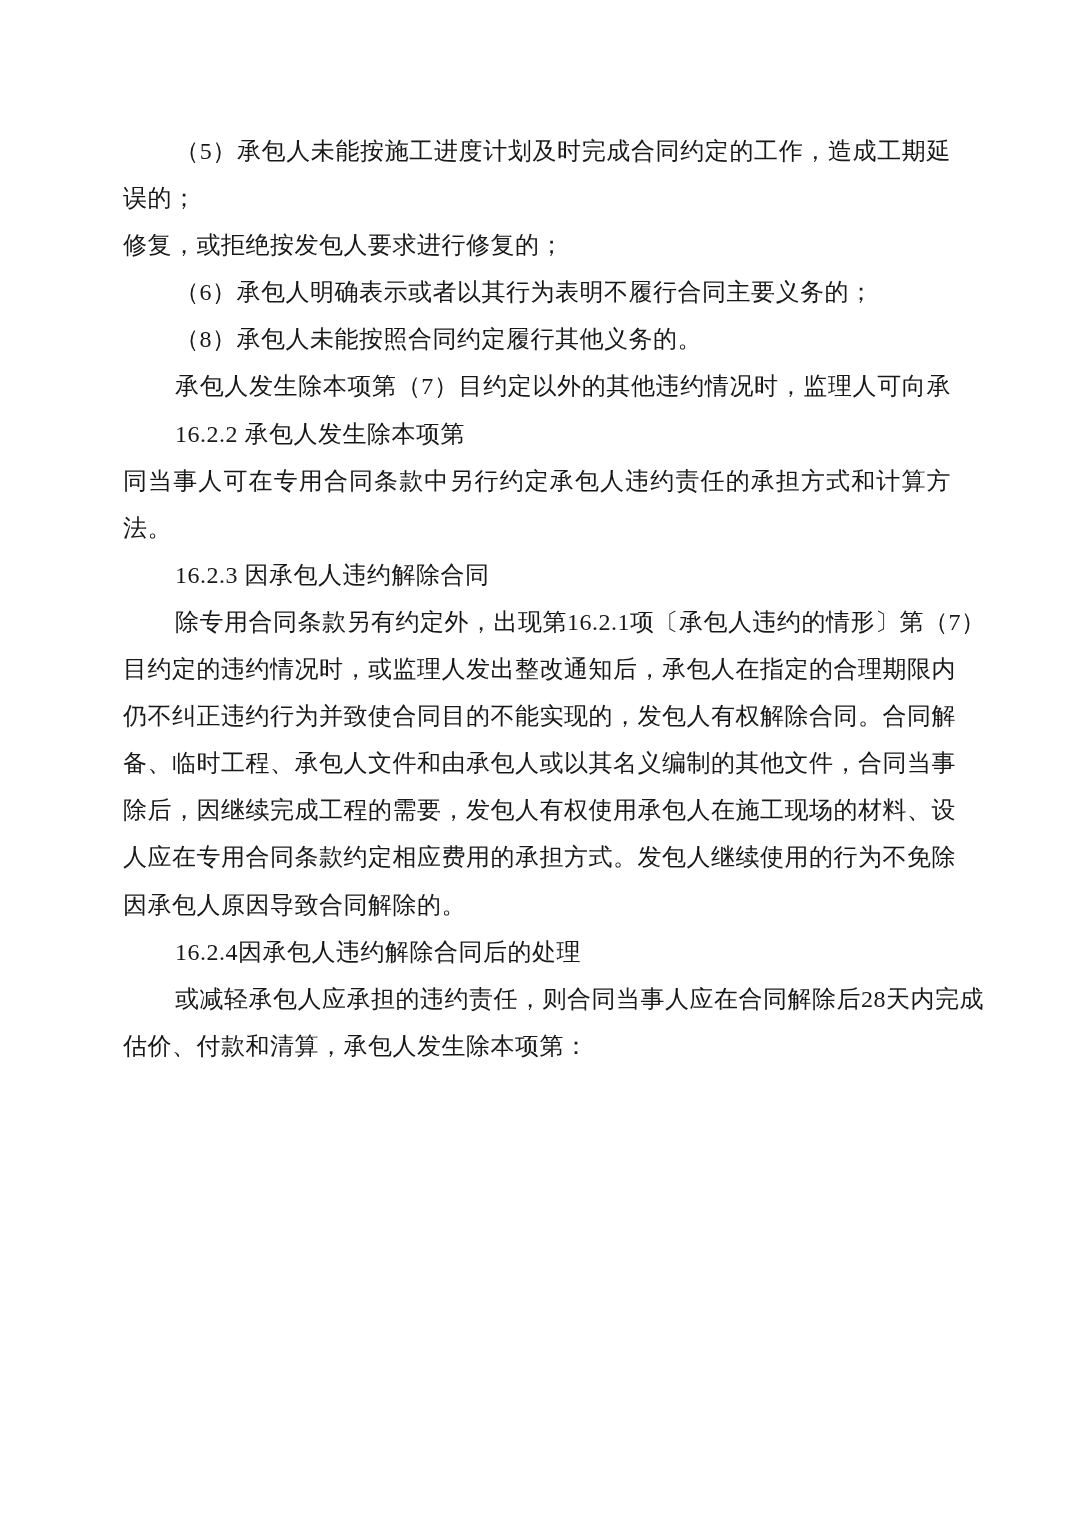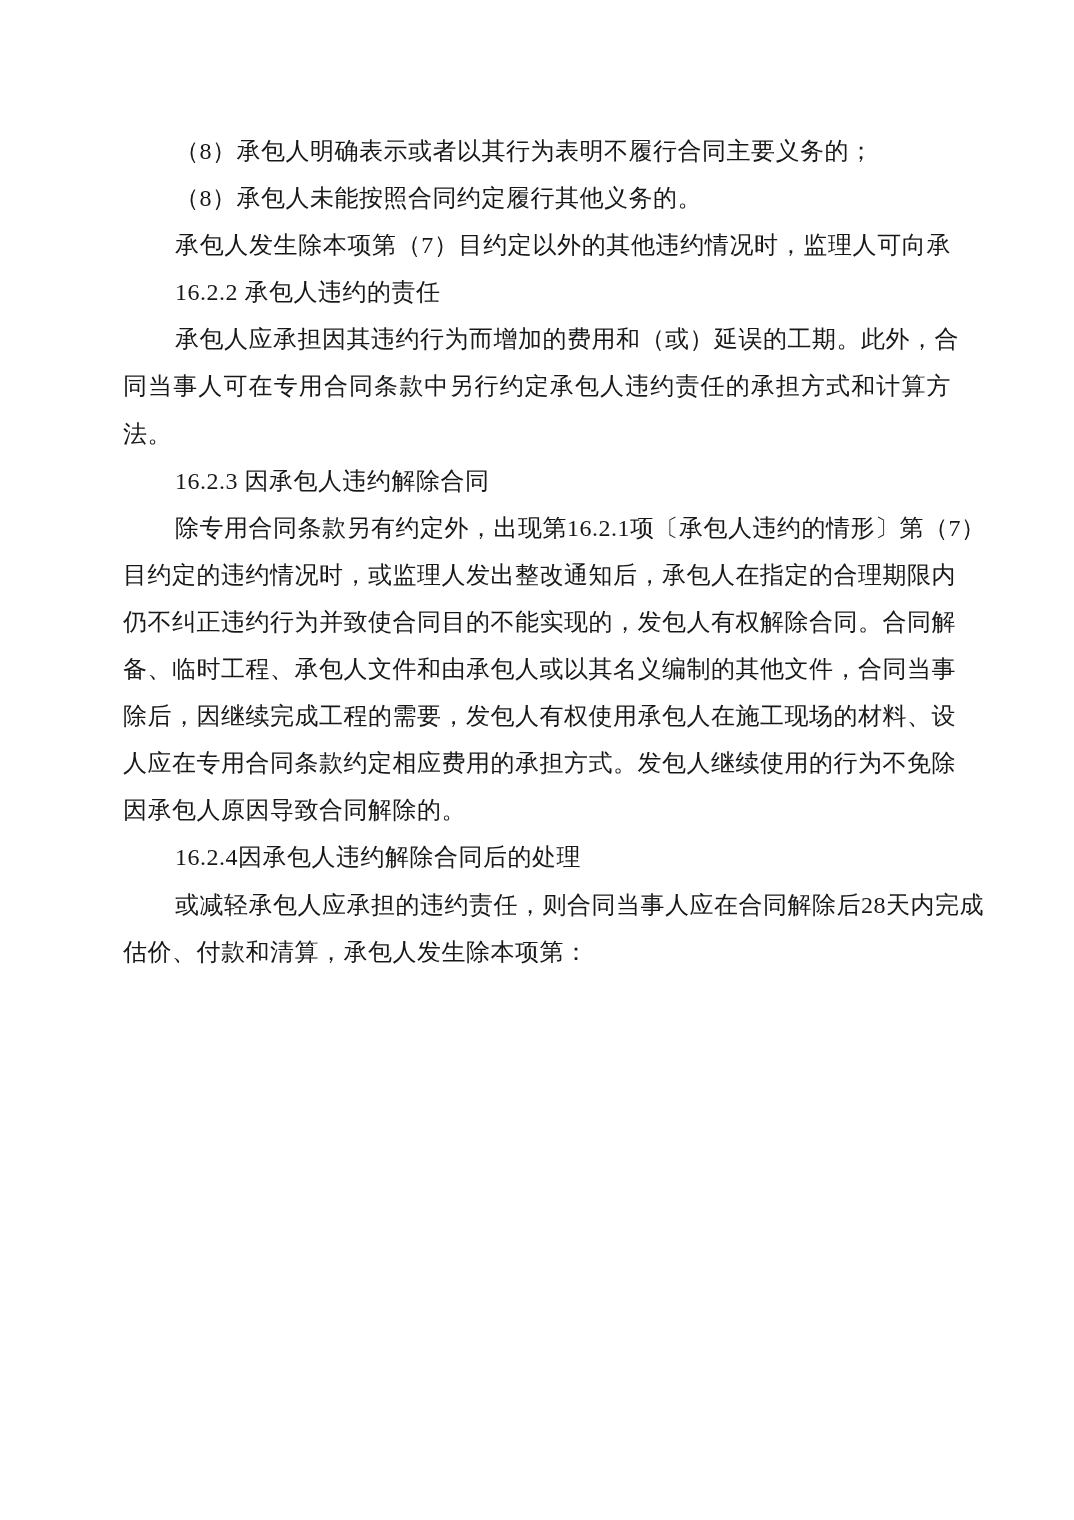--- a/index.html
+++ b/index.html
@@ -43,35 +43,39 @@
   .line.indent {
     padding-left: 52px;
   }
 </style>
 </head>
 <body>
 
 <div class="page">
   <div class="doc-body">
       <div class="para">
+        <div class="line indent full">（5）承包人未能按施工进度计划及时完成合同约定的工作，造成工期延</div>
+        <div class="line">误的；</div>
       </div>
       <div class="para">
-        <div class="line indent">（8）承包人明确表示或者以其行为表明不履行合同主要义务的；</div>
+        <div class="line">修复，或拒绝按发包人要求进行修复的；</div>
+      </div>
+      <div class="para">
+        <div class="line indent">（6）承包人明确表示或者以其行为表明不履行合同主要义务的；</div>
       </div>
       <div class="para">
         <div class="line indent">（8）承包人未能按照合同约定履行其他义务的。</div>
       </div>
       <div class="para">
         <div class="line indent full">承包人发生除本项第（7）目约定以外的其他违约情况时，监理人可向承</div>
       </div>
       <div class="para">
-        <div class="line indent">16.2.2 承包人违约的责任</div>
+        <div class="line indent">16.2.2 承包人发生除本项第</div>
       </div>
       <div class="para">
-        <div class="line indent full">承包人应承担因其违约行为而增加的费用和（或）延误的工期。此外，合</div>
         <div class="line full">同当事人可在专用合同条款中另行约定承包人违约责任的承担方式和计算方</div>
         <div class="line">法。</div>
       </div>
       <div class="para">
         <div class="line indent">16.2.3 因承包人违约解除合同</div>
       </div>
       <div class="para">
         <div class="line indent full">除专用合同条款另有约定外，出现第16.2.1项〔承包人违约的情形〕第（7）</div>
         <div class="line full">目约定的违约情况时，或监理人发出整改通知后，承包人在指定的合理期限内</div>
         <div class="line full">仍不纠正违约行为并致使合同目的不能实现的，发包人有权解除合同。合同解</div>

